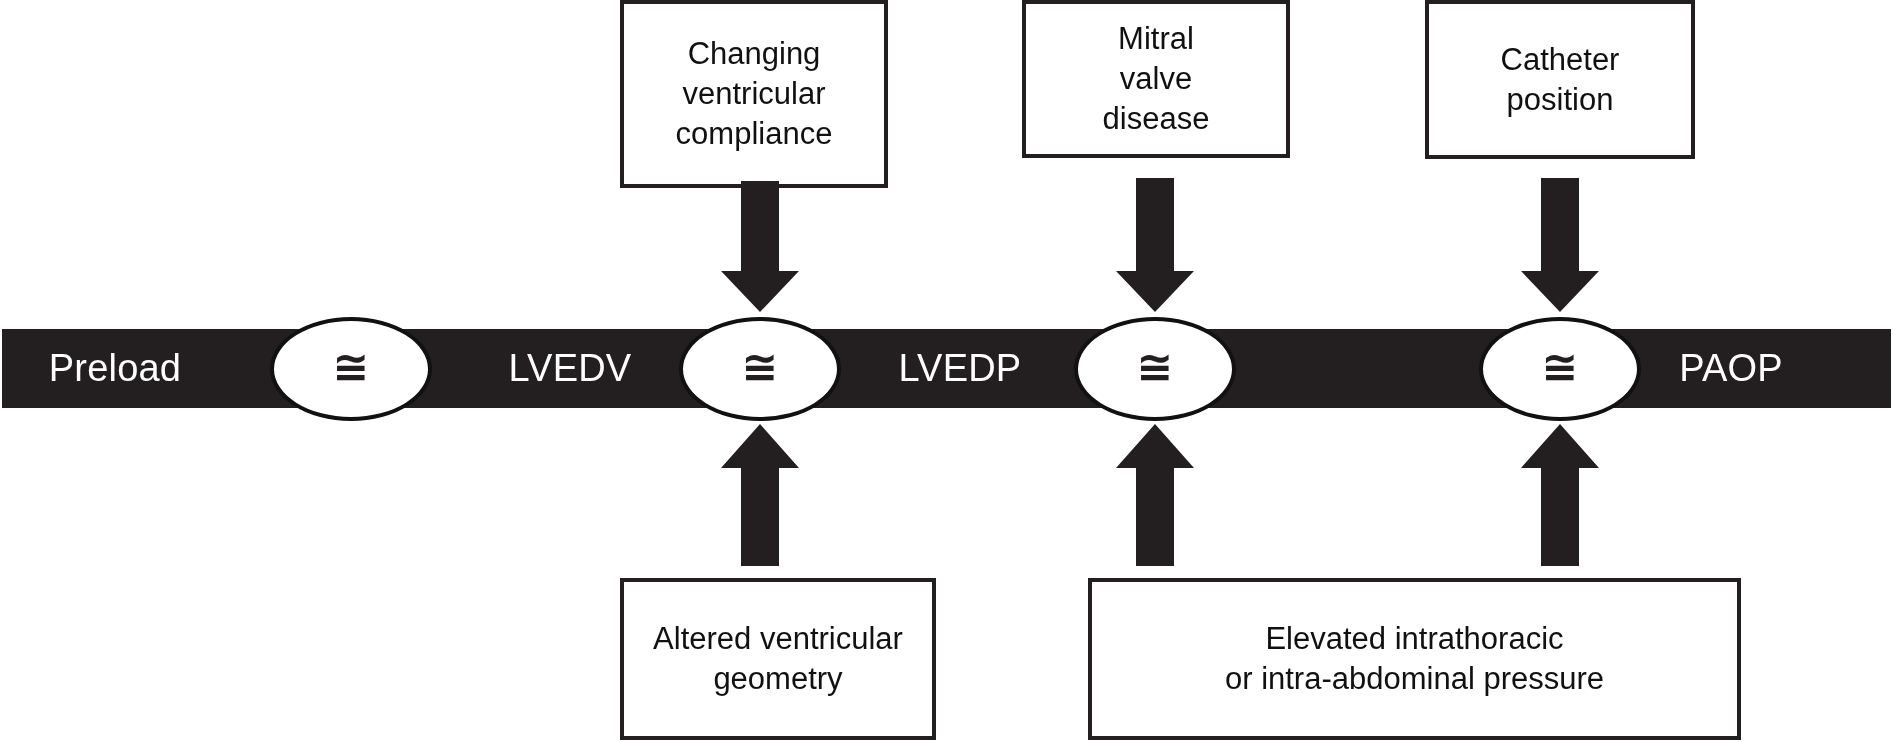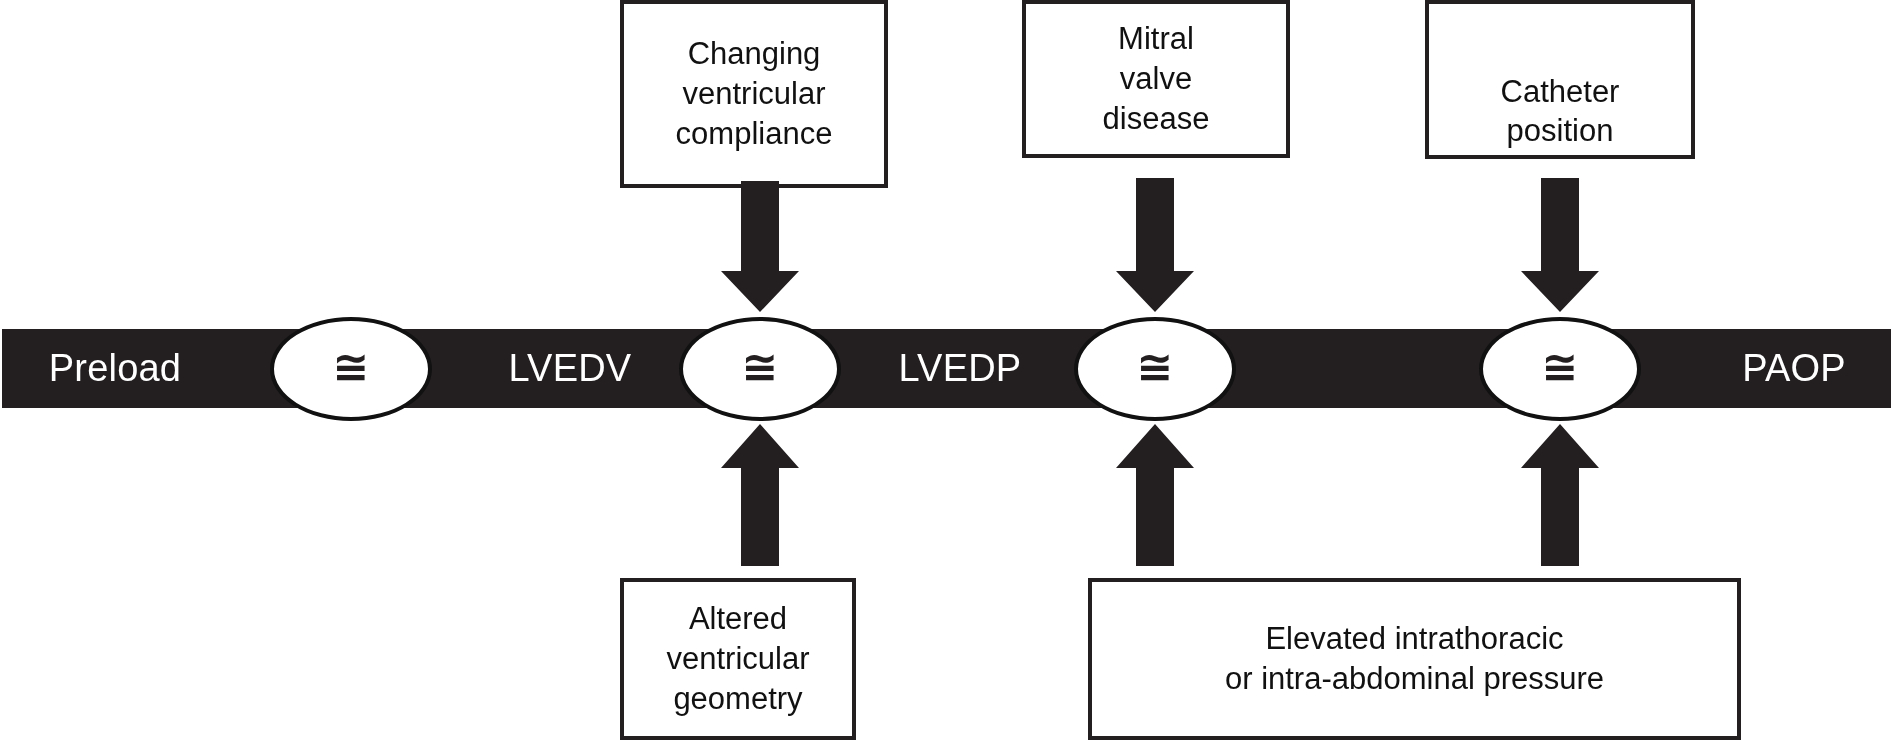--- a/index.html
+++ b/index.html
@@ -94,21 +94,21 @@
 </head>
 <body>
 
 <div id="diagram-root">
 
   <div class="band"></div>
 
   <div class="band-label" style="left:15px; width:200px;"><span>Preload</span></div>
   <div class="band-label" style="left:470px; width:200px;"><span>LVEDV</span></div>
   <div class="band-label" style="left:860px; width:200px;"><span>LVEDP</span></div>
-  <div class="band-label" style="left:1694px; width:200px;"><span>PAOP</span></div>
+  <div class="band-label" style="left:1631px; width:200px;"><span>PAOP</span></div>
 
   <div class="equiv-node" style="left:270px;">
     <span class="glyph">≅</span>
   </div>
   <div class="equiv-node" style="left:679px;">
     <span class="glyph">≅</span>
   </div>
   <div class="equiv-node" style="left:1074px;">
     <span class="glyph">≅</span>
   </div>
@@ -119,26 +119,26 @@
   <div class="factor-box" style="left:620px; top:0px; width:268px; height:188px;">
     <span class="box-text">Changing
 ventricular
 compliance</span>
   </div>
   <div class="factor-box" style="left:1022px; top:0px; width:268px; height:158px;justify-content:center;">
     <span class="box-text">Mitral
 valve
 disease</span>
   </div>
-  <div class="factor-box" style="left:1425px; top:0px; width:270px; height:159px;align-items:flex-end;">
+  <div class="factor-box" style="left:1425px; top:0px; width:270px; height:159px;">
     <span class="box-text">Catheter
 position</span>
   </div>
 
-  <div class="factor-box" style="left:620px; top:578px; width:236px; height:162px;">
+  <div class="factor-box" style="left:620px; top:578px; width:316px; height:162px;">
     <span class="box-text">Altered ventricular
 geometry</span>
   </div>
   <div class="factor-box" style="left:1088px; top:578px; width:653px; height:162px;">
     <span class="box-text">Elevated intrathoracic
 or intra-abdominal pressure</span>
   </div>
 
   <div class="arrow" style="left:721px; top:181px;">
     <svg width="78" height="131" viewBox="0 0 78 131" aria-hidden="true">

